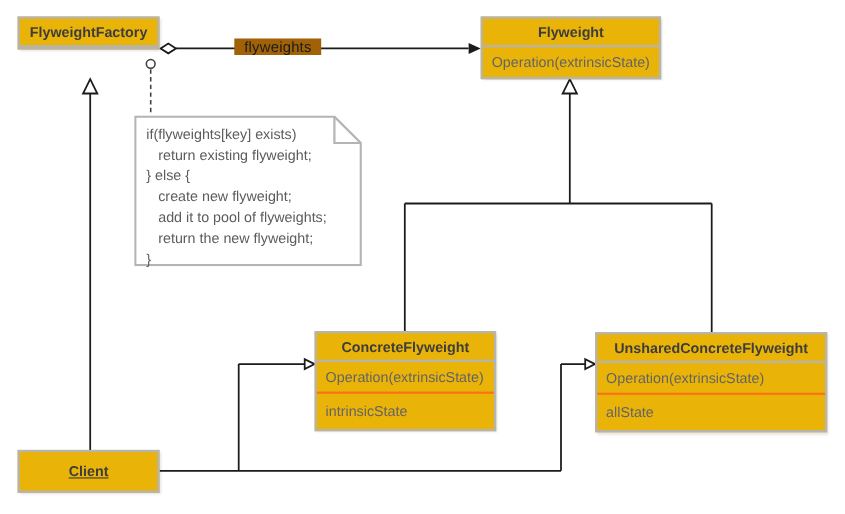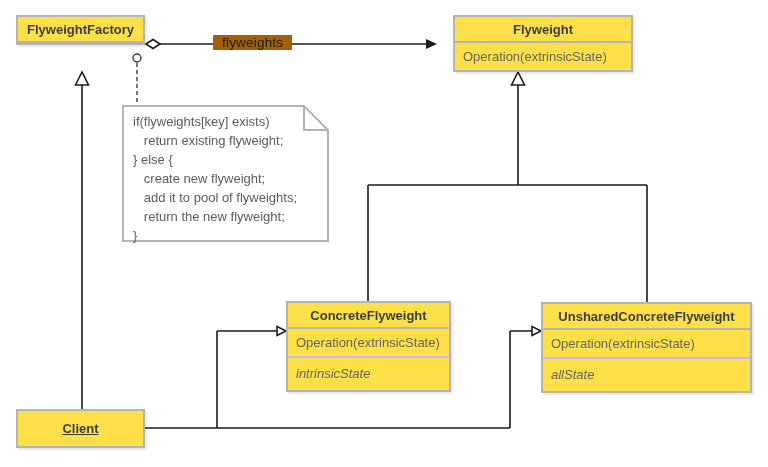--- a/index.html
+++ b/index.html
@@ -14,21 +14,21 @@
     background: #ffffff;
     overflow: hidden;
   }
   .connectors {
     position: absolute;
     left: 0; top: 0;
     z-index: 1;
   }
   .uml-class {
     position: absolute;
-    background: #fde047;
+    background: #eab308;
     border: 2px solid #b4b4b4;
     box-shadow: 2px 2px 2px rgba(0,0,0,0.10);
     z-index: 2;
     box-sizing: border-box;
   }
   .uml-header {
     font-size: 13px;
     font-weight: bold;
     color: #3d3d3d;
     text-align: center;
@@ -36,21 +36,21 @@
     border-bottom: 2px solid #b4b4b4;
     white-space: nowrap;
   }
   .uml-header.no-divider { border-bottom: none; text-decoration: underline; }
   .uml-row {
     font-size: 13px;
     color: #646464;
     padding: 6px 8px;
     white-space: nowrap;
   }
-  .uml-row + .uml-row { border-top: 2px solid #c4b5fd; font-style: italic; }
+  .uml-row + .uml-row { border-top: 2px solid #f97316; }
   .client-box .uml-header {
     padding: 10px 6px;
   }
   .note {
     position: absolute;
     left: 122px; top: 105px;
     width: 239px; height: 137px;
     z-index: 2;
   }
   .note-shape { position: absolute; left: 0; top: 0; }
@@ -110,21 +110,21 @@
       <polygon points="541,331 532,326.5 532,335.5" fill="#ffffff"></polygon>
     </g>
   </svg>
 
   <span class="edge-label">flyweights</span>
 
   <div class="uml-class" style="left:16px; top:15px; width:129px;">
     <div class="uml-header">FlyweightFactory</div>
   </div>
 
-  <div class="uml-class" style="left:437px; top:15px; width:180px;margin-left:16px;">
+  <div class="uml-class" style="left:437px; top:15px; width:164px;">
     <div class="uml-header">Flyweight</div>
     <div class="uml-row">Operation(extrinsicState)</div>
   </div>
 
   <div class="note">
     <svg class="note-shape" width="207" height="137" viewBox="0 0 207 137">
       <path d="M1,1 H182 L206,25 V136 H1 Z" fill="#ffffff" stroke="#b4b4b4" stroke-width="2"></path>
       <path d="M182,1 V25 H206" fill="none" stroke="#b4b4b4" stroke-width="2"></path>
     </svg>
     <div class="note-text">

